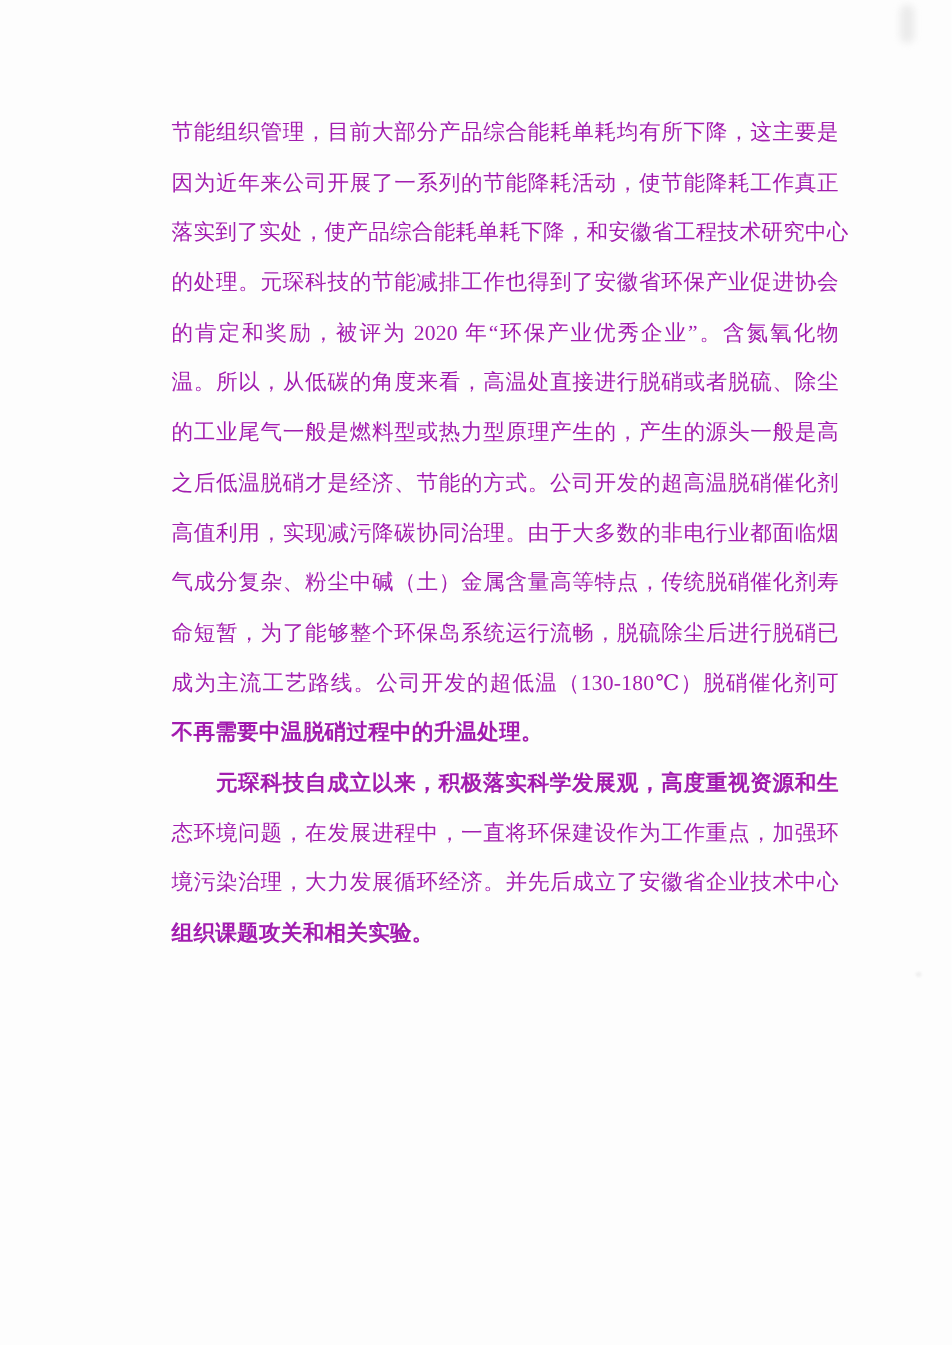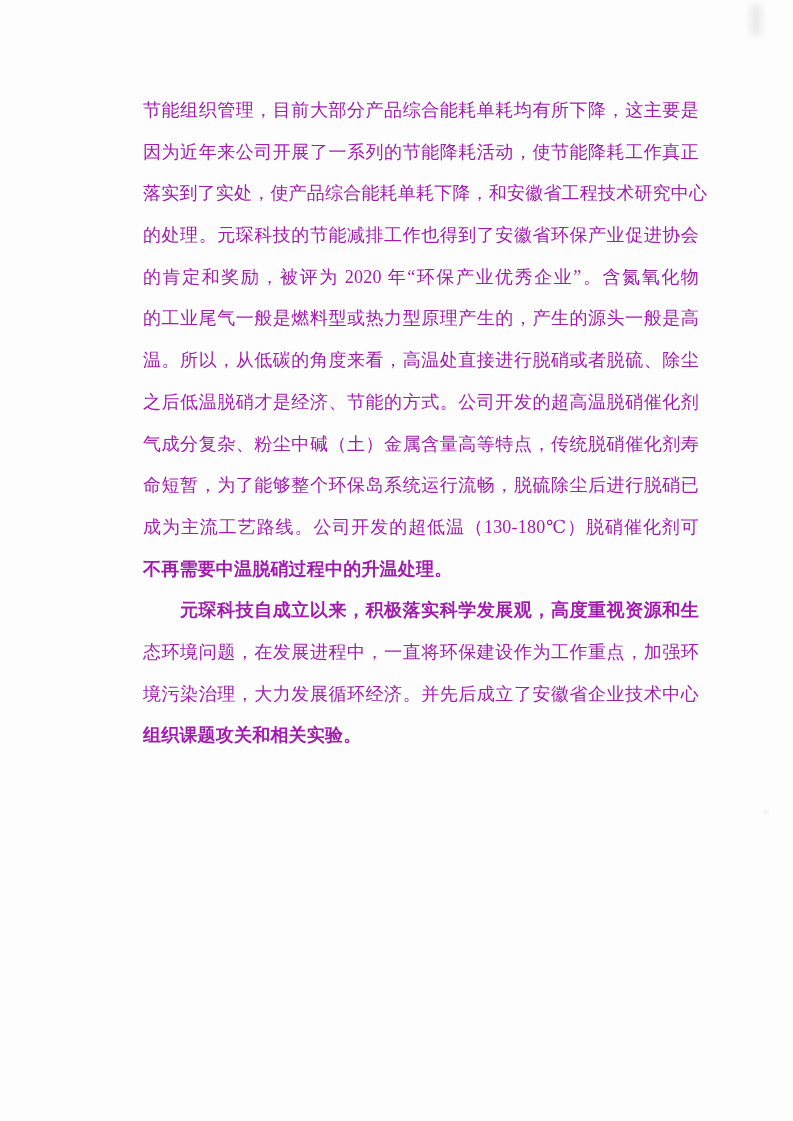--- a/index.html
+++ b/index.html
@@ -68,23 +68,24 @@
 <div class="page">
   <div class="smudge"></div>
   <div class="speck" style="left:763px; top:810px;"></div>
 
   <div class="text-block">
     <div class="line">节能组织管理，目前大部分产品综合能耗单耗均有所下降，这主要是</div>
     <div class="line">因为近年来公司开展了一系列的节能降耗活动，使节能降耗工作真正</div>
     <div class="line">落实到了实处，使产品综合能耗单耗下降，和安徽省工程技术研究中心</div>
     <div class="line">的处理。元琛科技的节能减排工作也得到了安徽省环保产业促进协会</div>
     <div class="line">的肯定和奖励，被评为 2020 年“环保产业优秀企业”。含氮氧化物</div>
+    <div class="line">温。所以，从低碳的角度来看，高温处直接进行脱硝或者脱硫、除尘</div>
     <div class="line">的工业尾气一般是燃料型或热力型原理产生的，产生的源头一般是高</div>
-    <div class="line">温。所以，从低碳的角度来看，高温处直接进行脱硝或者脱硫、除尘</div>
     <div class="line">之后低温脱硝才是经济、节能的方式。公司开发的超高温脱硝催化剂</div>
+    <div class="line">高值利用，实现减污降碳协同治理。由于大多数的非电行业都面临烟</div>
     <div class="line">气成分复杂、粉尘中碱（土）金属含量高等特点，传统脱硝催化剂寿</div>
     <div class="line">命短暂，为了能够整个环保岛系统运行流畅，脱硫除尘后进行脱硝已</div>
     <div class="line">成为主流工艺路线。公司开发的超低温（130-180℃）脱硝催化剂可</div>
     <div class="line para-end">不再需要中温脱硝过程中的升温处理。</div>
     <div class="line indent">元琛科技自成立以来，积极落实科学发展观，高度重视资源和生</div>
     <div class="line">态环境问题，在发展进程中，一直将环保建设作为工作重点，加强环</div>
     <div class="line">境污染治理，大力发展循环经济。并先后成立了安徽省企业技术中心</div>
     <div class="line para-end">组织课题攻关和相关实验。</div>
   </div>
 </div>

